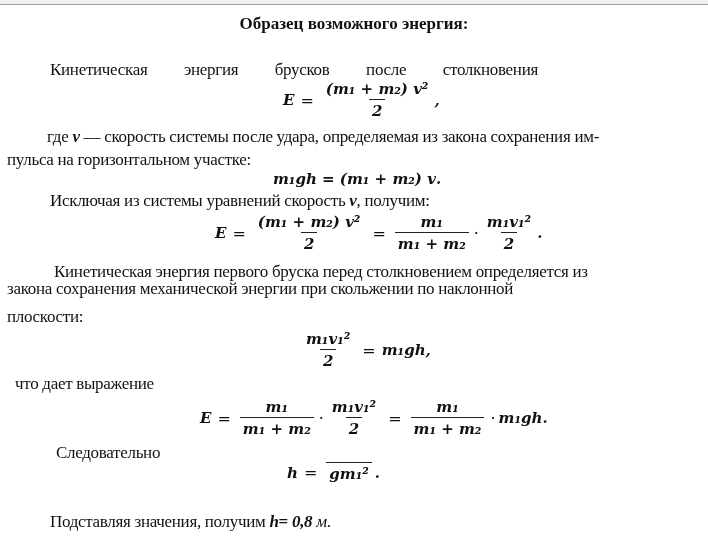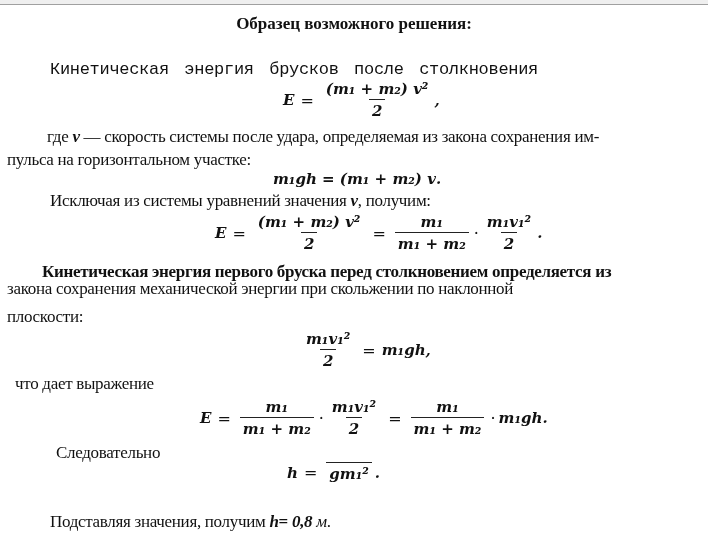--- a/index.html
+++ b/index.html
@@ -2,36 +2,36 @@
 <html><head>
 <meta charset="utf-8">
 <style>
   html, body { margin:0; padding:0; }
   body { width:708px; height:552px; background:#ffffff; position:relative; overflow:hidden;
          font-family:"Liberation Serif", "DejaVu Serif", serif; color:#111; }
   .topband { position:absolute; left:0; top:0; width:708px; height:4px; background:#efefef; }
   .topline { position:absolute; left:0; top:4px; width:708px; height:1px; background:#a0a0a0; }
   .txt { position:absolute; font-size:17px; line-height:20px; white-space:nowrap; letter-spacing:-0.3px; }
   .title { position:absolute; left:0; width:708px; top:14px; text-align:center; font-weight:bold; font-size:17px; }
-  .justify { text-align:justify; text-align-last:justify; white-space:normal;font-family:Liberation Mono, monospace; }
+  .justify { text-align:justify; text-align-last:justify; white-space:normal; }
   .math { position:absolute; font-family:"DejaVu Serif", serif; font-style:italic; font-weight:bold; font-size:15px; color:#111; }
   .row { display:flex; align-items:center; }
   .frac { display:inline-flex; flex-direction:column; align-items:center; margin:0 3px; }
   .frac .num { padding:0 3px 1px; }
   .frac .den { padding:2px 3px 0; border-top:1.4px solid #222; }
   .op { font-style:normal; font-weight:normal; margin:0 6px; font-size:16px; }
   .b { font-weight:bold; font-style:italic; }
 </style>
 </head>
 <body>
 
 <div class="topband"></div>
 <div class="topline"></div>
 
-<div class="title">Образец возможного решения:</div>
+<div class="title">Образец возможного энергия:</div>
 
 <div class="txt justify" style="left:50px; top:60px; width:488px;">Кинетическая энергия брусков после столкновения</div>
 
 <div class="math row" style="left:283px; top:80px;">
   <span>E</span>
   <span class="op">=</span>
   <span class="frac">
     <span class="num">(m₁ + m₂) v²</span>
     <span class="den">2</span>
   </span>
@@ -42,21 +42,21 @@
   <span>где </span><span class="b">v</span><span> — скорость системы  после удара, определяемая из закона сохранения им-</span>
 </div>
 <div class="txt" style="left:7px; top:150px;">пульса на горизонтальном участке:</div>
 
 <div class="math row" style="left:273px; top:170px;">
   <span>m₁gh = (m₁ + m₂) v</span>
   <span>.</span>
 </div>
 
 <div class="txt" style="left:50px; top:191px;">
-  <span>Исключая из системы уравнений значения </span><span class="b">v</span><span>,  получим:</span>
+  <span>Исключая из системы уравнений скорость </span><span class="b">v</span><span>,  получим:</span>
 </div>
 
 <div class="math row" style="left:215px; top:213px;">
   <span>E</span>
   <span class="op">=</span>
   <span class="frac">
     <span class="num">(m₁ + m₂) v²</span>
     <span class="den">2</span>
   </span>
   <span class="op">=</span>
@@ -65,21 +65,21 @@
     <span class="den">m₁ + m₂</span>
   </span>
   <span class="op" style="margin:0 2px">·</span>
   <span class="frac">
     <span class="num">m₁v₁²</span>
     <span class="den">2</span>
   </span>
   <span>.</span>
 </div>
 
-<div class="txt" style="left:42px; top:262px;font-weight:bold;">Кинетическая энергия первого бруска перед столкновением  определяется из</div>
+<div class="txt" style="left:54px; top:262px;">Кинетическая энергия первого бруска перед столкновением  определяется из</div>
 <div class="txt" style="left:7px; top:279px;">закона сохранения механической энергии при скольжении по наклонной</div>
 <div class="txt" style="left:7px; top:307px;text-align:center;">плоскости:</div>
 
 <div class="math row" style="left:300px; top:330px;">
   <span class="frac">
     <span class="num">m₁v₁²</span>
     <span class="den">2</span>
   </span>
   <span class="op">=</span>
   <span>m₁gh</span>

